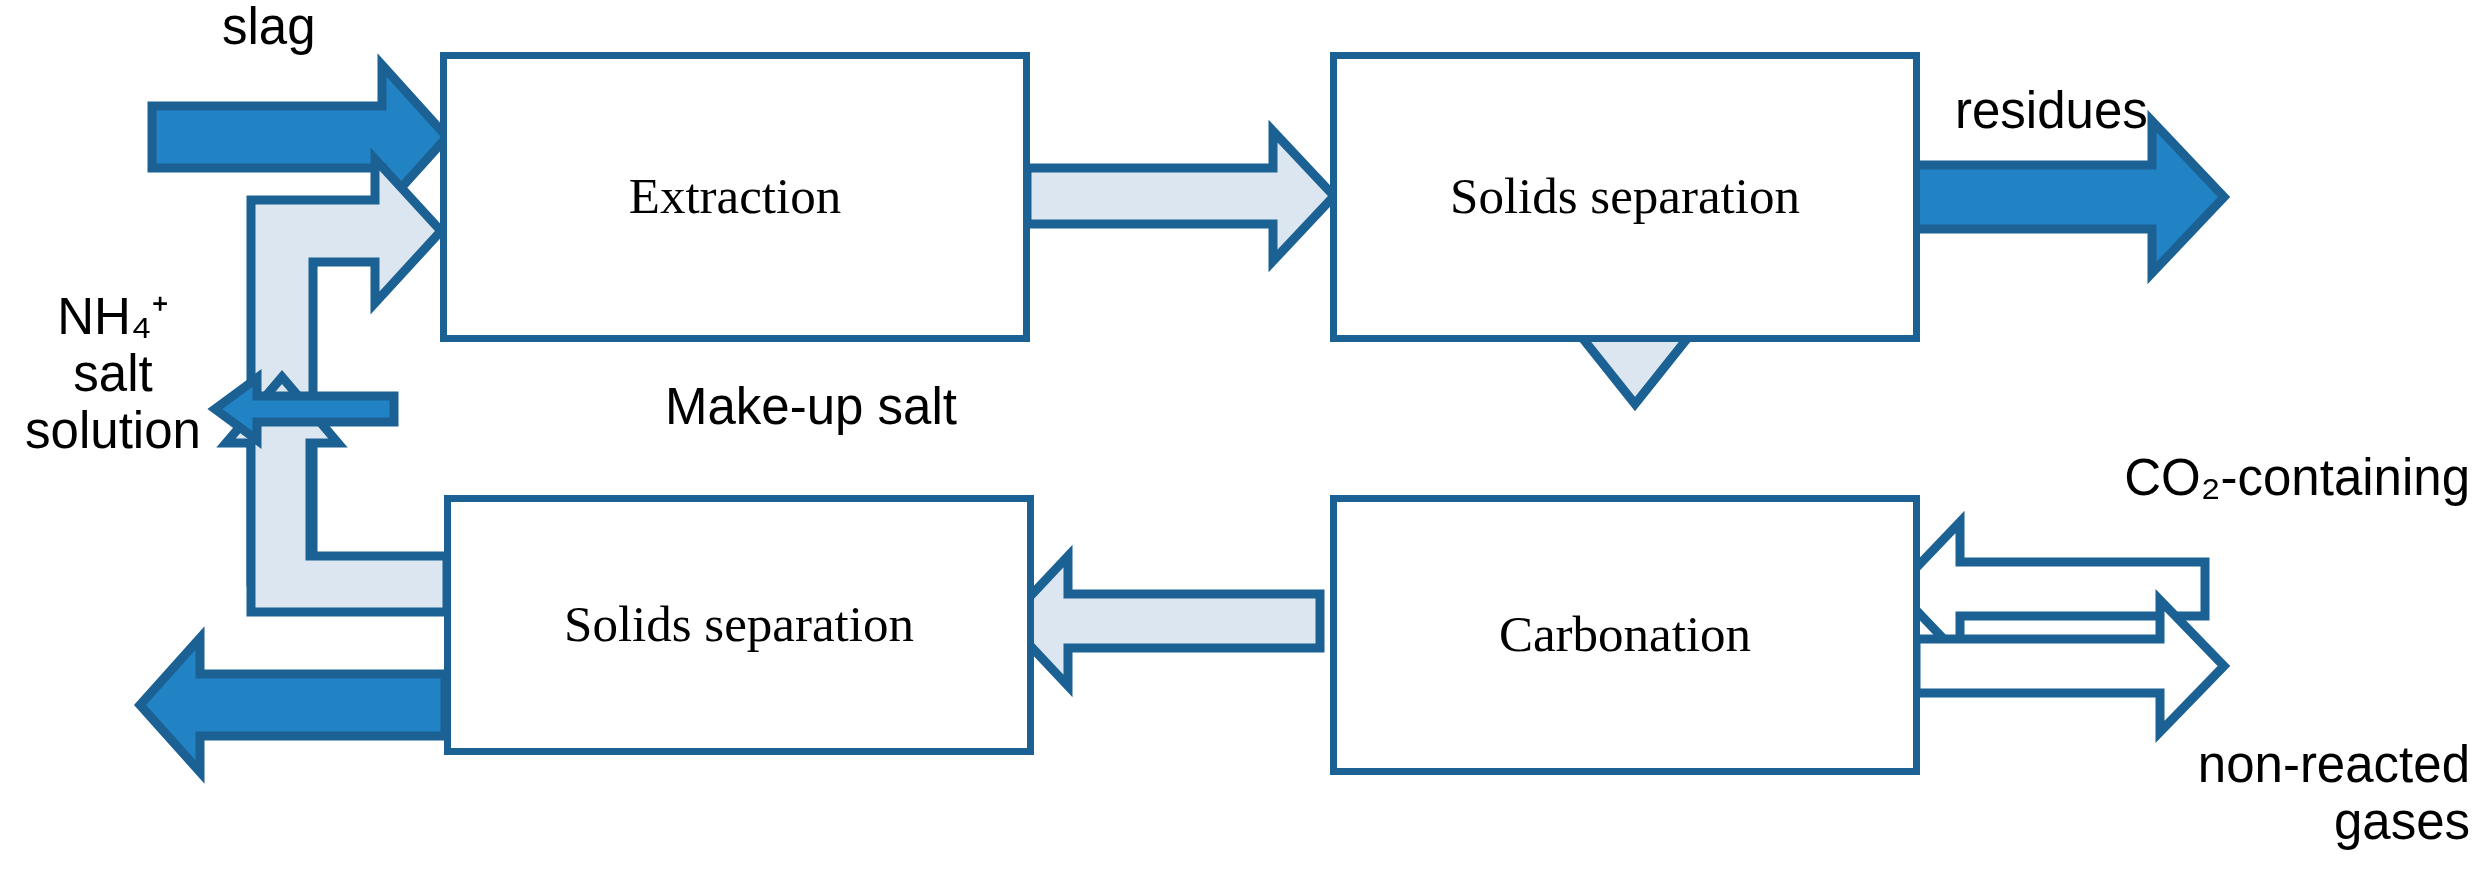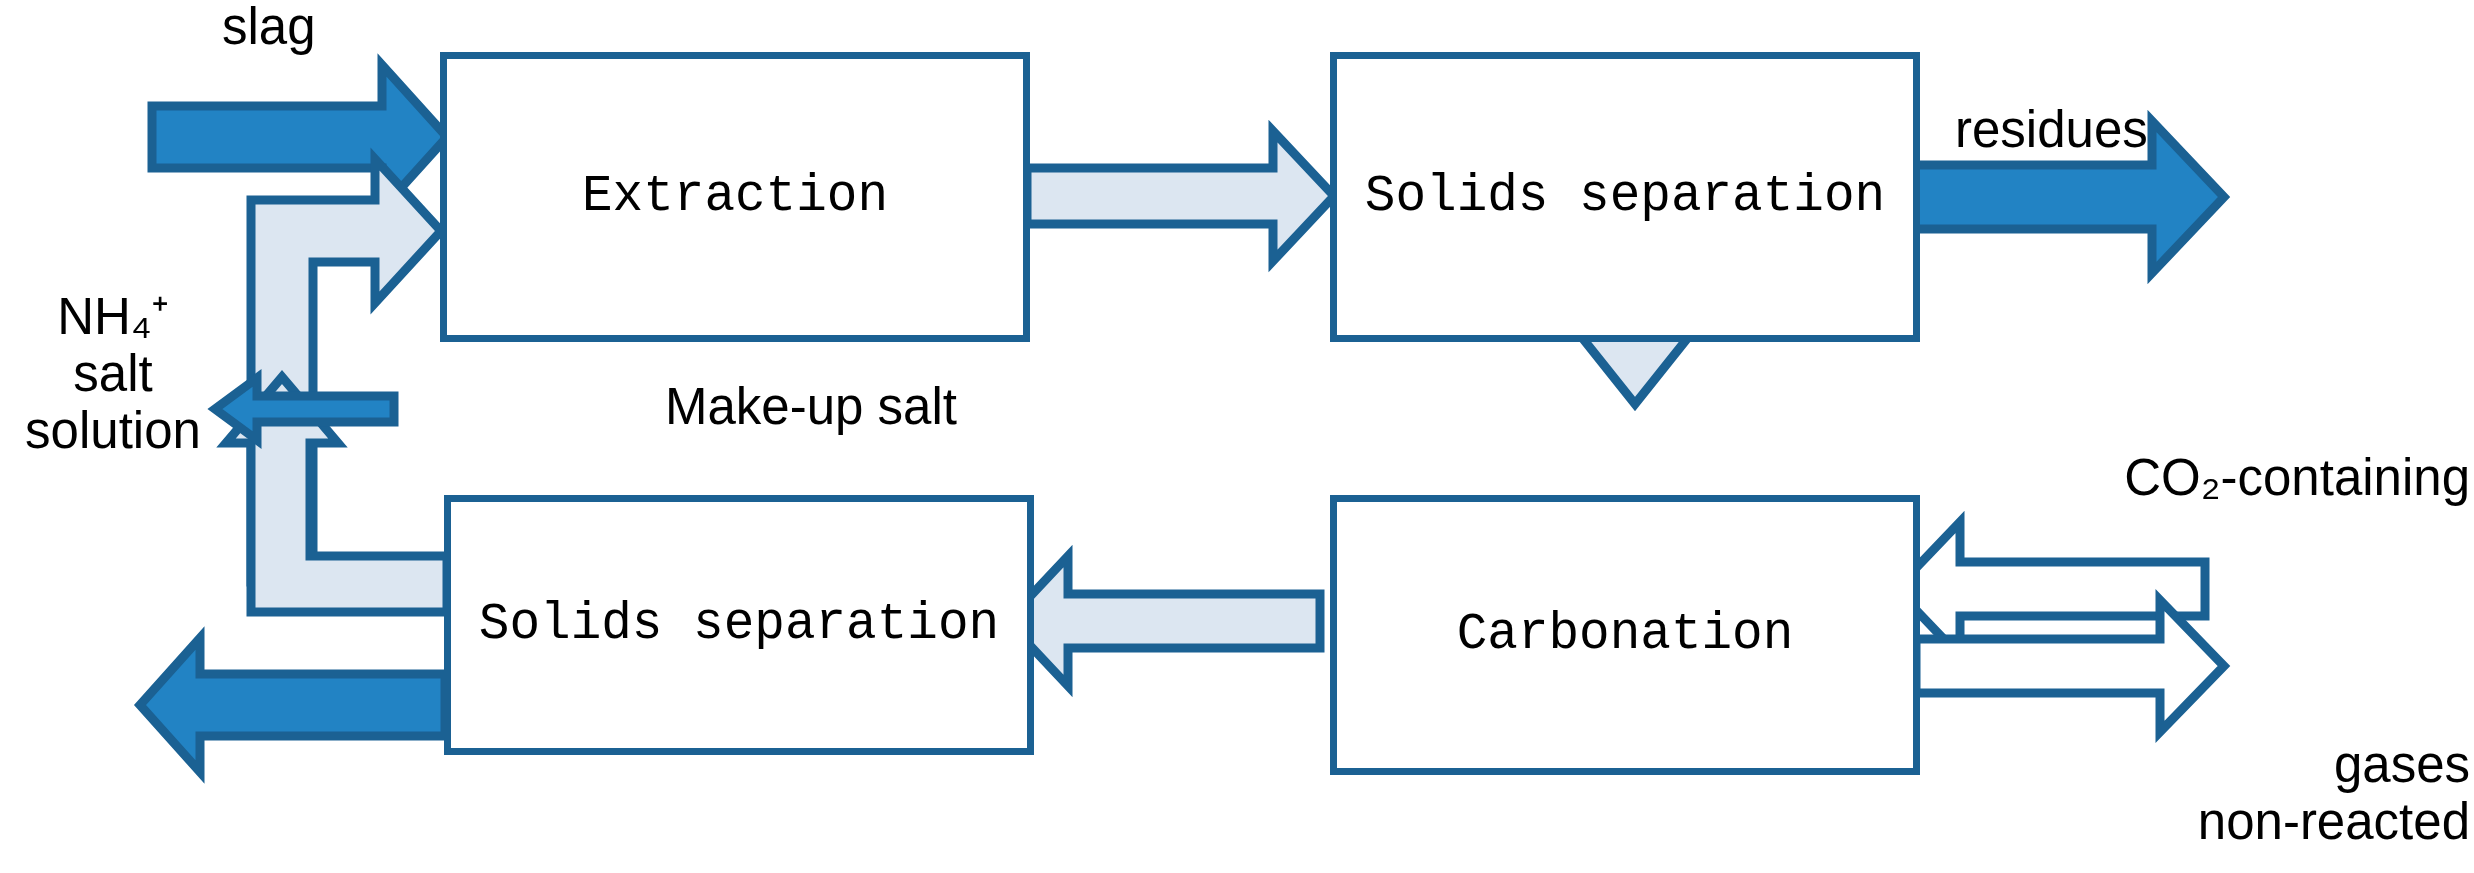--- a/index.html
+++ b/index.html
@@ -24,21 +24,21 @@
   .proc-box {
     position: absolute;
     box-sizing: border-box;
     border: 7px solid #1b6193;
     background: #ffffff;
     display: flex;
     align-items: center;
     justify-content: center;
   }
   .proc-label {
-    font-family: Liberation Mono, monospace;
+    font-family: Liberation Serif, serif;
     font-size: 51px;
     color: #000000;
     line-height: 1.05;
     white-space: nowrap;
     text-align: center;
   }
   .flow-label {
     position: absolute;
     font-family: "Liberation Sans", sans-serif;
     font-size: 51px;
@@ -133,35 +133,35 @@
   </div>
 
   <div class="proc-box" style="left:444px; top:495px; width:590px; height:260px;">
     <span class="proc-label">Solids separation</span>
   </div>
 
   <div class="flow-label" style="left:222px; top:-2px;">
     <span>slag</span>
   </div>
 
-  <div class="flow-label" style="left:1955px; top:82px;margin-top:19px;">
+  <div class="flow-label" style="left:1955px; top:82px;">
     <span>residues</span>
   </div>
 
   <div class="flow-label" style="left:648px; top:378px;margin-left:17px;">
     <span>Make-up salt</span>
   </div>
 
   <div class="flow-label ar" style="left:1990px; top:449px; width:480px;text-align:right;">
     <div>CO₂-containing</div>
   </div>
 
   <div class="flow-label ar" style="left:1990px; top:736px; width:480px;">
+    <div>non-reacted</div>
     <div>gases</div>
-    <div>non-reacted</div>
   </div>
 
 
   <div class="flow-label ac" style="left:-8px; top:288px; width:242px;">
     <div>NH₄⁺</div>
     <div>salt</div>
     <div>solution</div>
   </div>
 
 </div>

